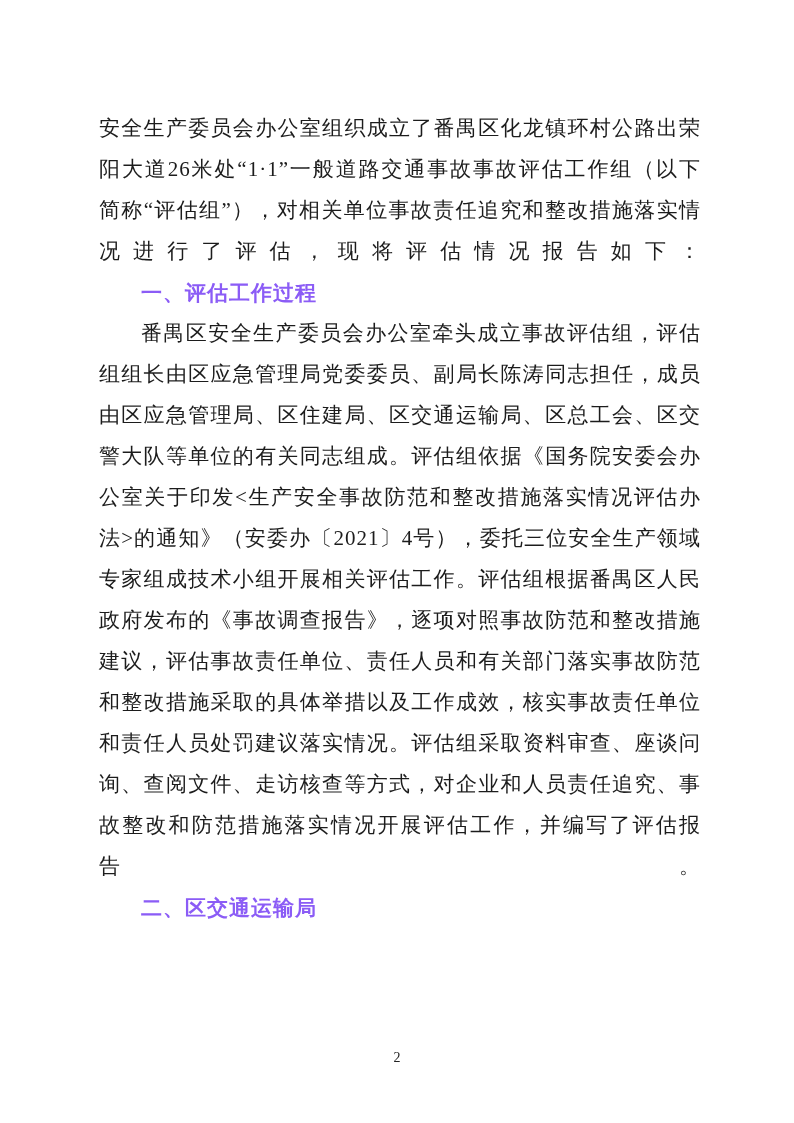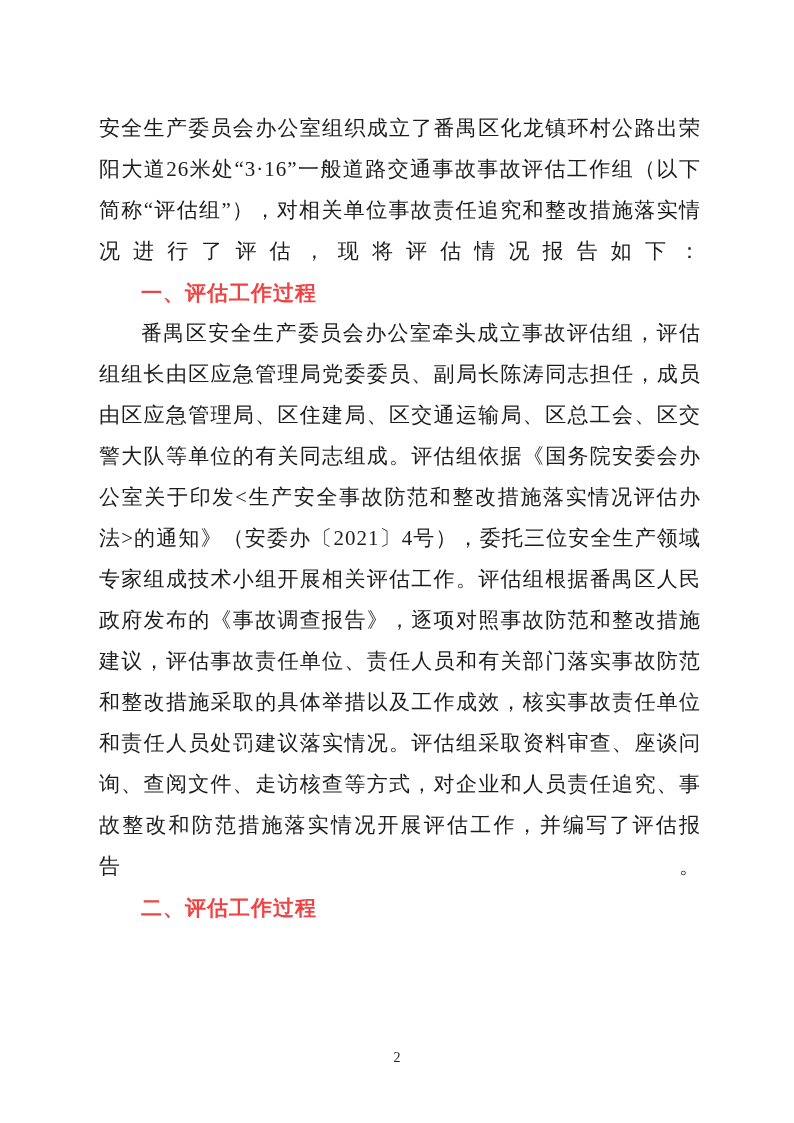--- a/index.html
+++ b/index.html
@@ -37,38 +37,38 @@
     text-align-last: justify;
   }
   .heading {
     margin: 0;
     font-size: 21px;
     line-height: 41px;
     letter-spacing: 1px;
     font-weight: bold;
     font-family: "Liberation Sans", "DejaVu Sans", sans-serif;
     text-indent: 2em;
-    color: #ef4444;
+    color: #8b5cf6;
   }
   .page-number {
     position: absolute;
     top: 1048px;
     left: 0;
     width: 100%;
     text-align: center;
     font-size: 14px;
     line-height: 20px;
     color: #222222;
     font-family: "Liberation Serif", "DejaVu Serif", serif;
   }
 </style>
 </head>
 <body>
 
 <div class="page">
   <div class="content">
-    <p class="para continues">安全生产委员会办公室组织成立了番禺区化龙镇环村公路出荣阳大道26米处“3·16”一般道路交通事故事故评估工作组（以下简称“评估组”），对相关单位事故责任追究和整改措施落实情况进行了评估，现将评估情况报告如下：</p>
+    <p class="para continues">安全生产委员会办公室组织成立了番禺区化龙镇环村公路出荣阳大道26米处“1·1”一般道路交通事故事故评估工作组（以下简称“评估组”），对相关单位事故责任追究和整改措施落实情况进行了评估，现将评估情况报告如下：</p>
     <h2 class="heading">一、评估工作过程</h2>
     <p class="para indent continues">番禺区安全生产委员会办公室牵头成立事故评估组，评估组组长由区应急管理局党委委员、副局长陈涛同志担任，成员由区应急管理局、区住建局、区交通运输局、区总工会、区交警大队等单位的有关同志组成。评估组依据《国务院安委会办公室关于印发&lt;生产安全事故防范和整改措施落实情况评估办法&gt;的通知》（安委办〔2021〕4号），委托三位安全生产领域专家组成技术小组开展相关评估工作。评估组根据番禺区人民政府发布的《事故调查报告》，逐项对照事故防范和整改措施建议，评估事故责任单位、责任人员和有关部门落实事故防范和整改措施采取的具体举措以及工作成效，核实事故责任单位和责任人员处罚建议落实情况。评估组采取资料审查、座谈问询、查阅文件、走访核查等方式，对企业和人员责任追究、事故整改和防范措施落实情况开展评估工作，并编写了评估报告。</p>
-    <h2 class="heading">二、评估工作过程</h2>
+    <h2 class="heading">二、区交通运输局</h2>
   </div>
   <div class="page-number">2</div>
 </div>
 
 </body></html>

